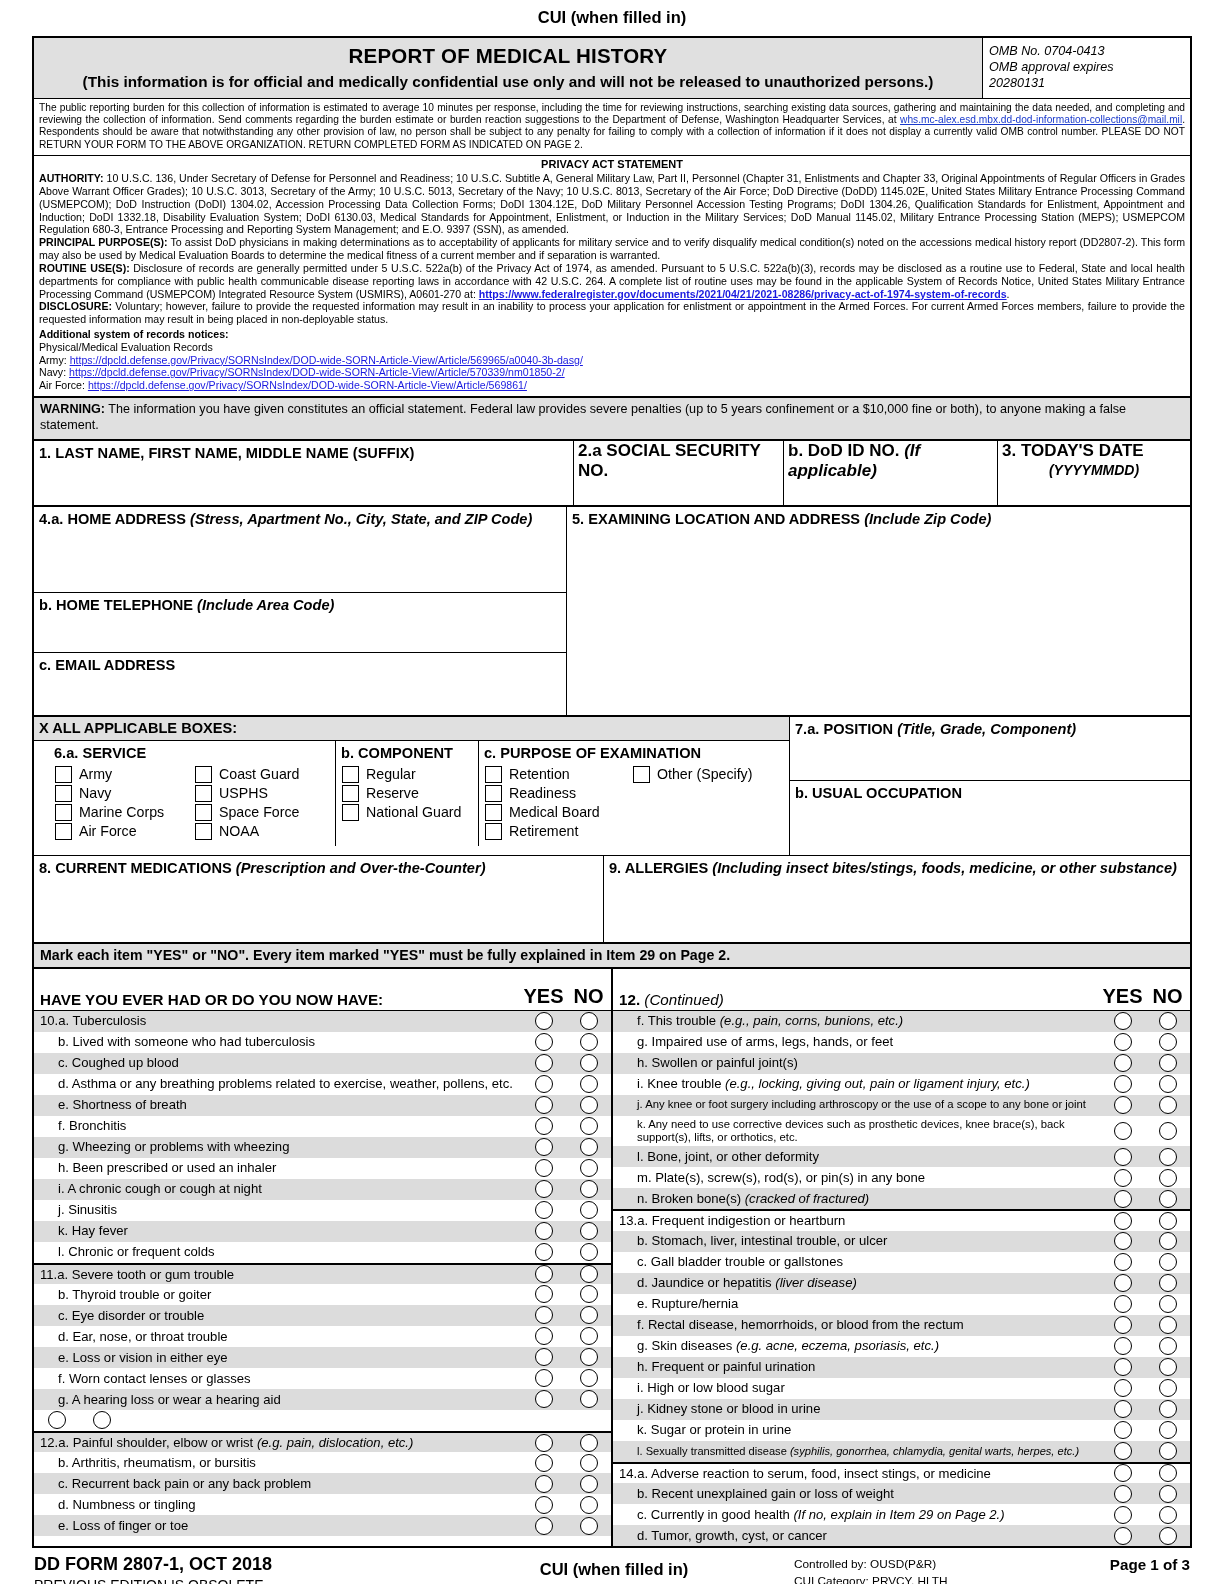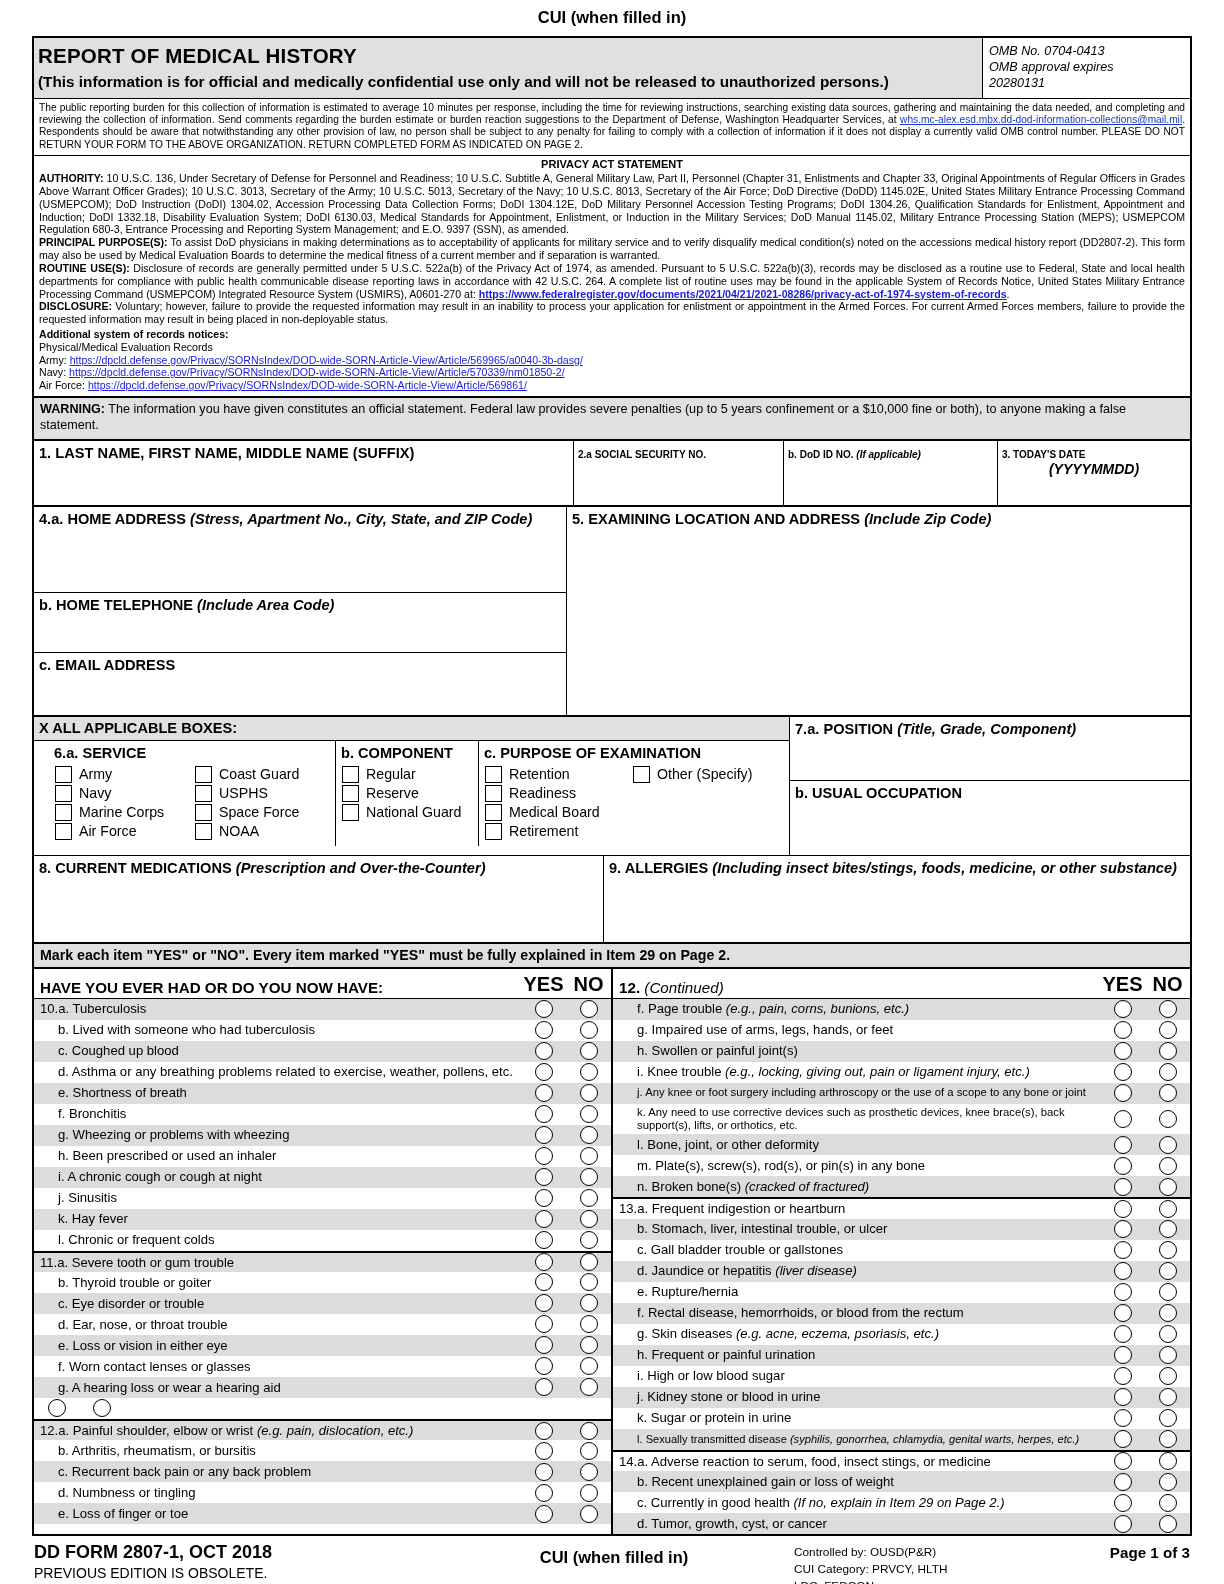--- a/index.html
+++ b/index.html
@@ -21,21 +21,21 @@
   }
 
   .formbox { border: 2.5px solid #000; }
 
   
   .title-row { display: flex; border-bottom: 1.5px solid #000; }
   .title-main {
     flex: 1;
     background: #e0e0e0;
     padding: 6px 4px 7px 4px;
-    text-align: left;
+    text-align: center;
   }
   .title-main .t1 { font-size: 20.5px; font-weight: bold; letter-spacing: .2px; }
   .title-main .t2 { font-size: 15.3px; font-weight: bold; margin-top: 5px; }
   .omb {
     width: 208px;
     border-left: 1.5px solid #000;
     background: #fff;
     padding: 5px 6px;
     font-style: italic;
     font-size: 12.6px;
@@ -83,21 +83,21 @@
 
   
   .row { display: flex; }
   .cell { position: relative; }
   .bb { border-bottom: 1.5px solid #000; }
   .bb-h { border-bottom: 2.5px solid #000; }
   .br { border-right: 1.5px solid #000; }
 
   .lbl { font-size: 14.6px; font-weight: bold; padding: 4px 5px 0 5px; }
   .lbl .it { font-style: italic; font-weight: bold; }
-  .lbl-sm { font-size: 10px; font-weight: bold; padding: 8px 4px 0 4px; }
+  .lbl-sm { font-size: 17px; font-weight: bold; padding: 0 4px 0 4px; }
   .lbl-sm .it { font-style: italic; font-weight: bold; }
 
   .idrow1 .c1 { flex: 0 0 540px; height: 64px; }
   .idrow1 .c2 { flex: 0 0 210px; height: 64px; }
   .idrow1 .c3 { flex: 0 0 214px; height: 64px; }
   .idrow1 .c4 { flex: 1; height: 56px; }
   .sub-it { font-style: italic; font-weight: bold; font-size: 14px; text-align: center; padding-top: 1px; }
 
   .addr-left { flex: 0 0 533px; }
   .addr-right { flex: 1; }
@@ -155,21 +155,21 @@
   }
 
   .qcols { display: flex; }
   .qcol { flex: 1; }
   .qcol.left { border-right: 2.5px solid #000; }
 
   .qhead {
     display: flex;
     align-items: flex-end;
     border-bottom: 1.5px solid #000;
-    padding: 4px 0 2px 0;
+    padding: 16px 0 2px 0;
     background: #fff;
     justify-content: center;
   }
   .qhead .qh-text {
     flex: 1;
     font-weight: bold;
     font-size: 15.2px;
     padding-left: 6px;
   }
   .qhead .qh-text.cont { font-weight: bold; }
@@ -646,21 +646,21 @@
       </div>
 
       <div class="qcol">
         <div class="qhead">
           <div class="qh-text cont"><span>12. </span><span class="it">(Continued)</span></div>
           <div class="qh-yn">YES</div>
           <div class="qh-yn">NO</div>
         </div>
         <div id="right-list">
             <div class="qitem shade">
-              <div class="qtext indent"><span>f. Page trouble </span><span class="it">(e.g., pain, corns, bunions, etc.)</span></div>
+              <div class="qtext indent"><span>f. This trouble </span><span class="it">(e.g., pain, corns, bunions, etc.)</span></div>
               <div class="radio-cell">
                 <span class="radio"></span>
               </div>
               <div class="radio-cell">
                 <span class="radio"></span>
               </div>
             </div>
             <div class="qitem">
               <div class="qtext indent"><span>g. Impaired use of arms, legs, hands, or feet</span></div>
               <div class="radio-cell">

